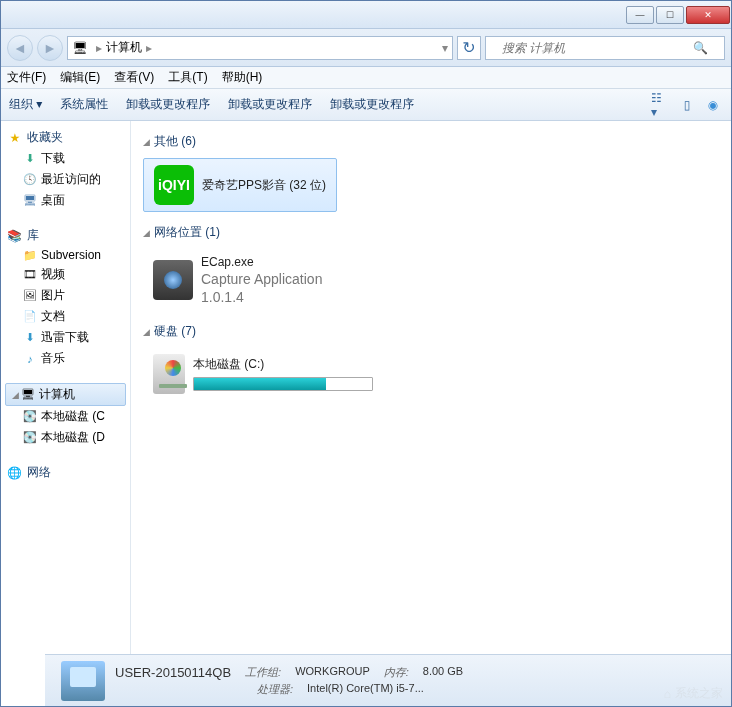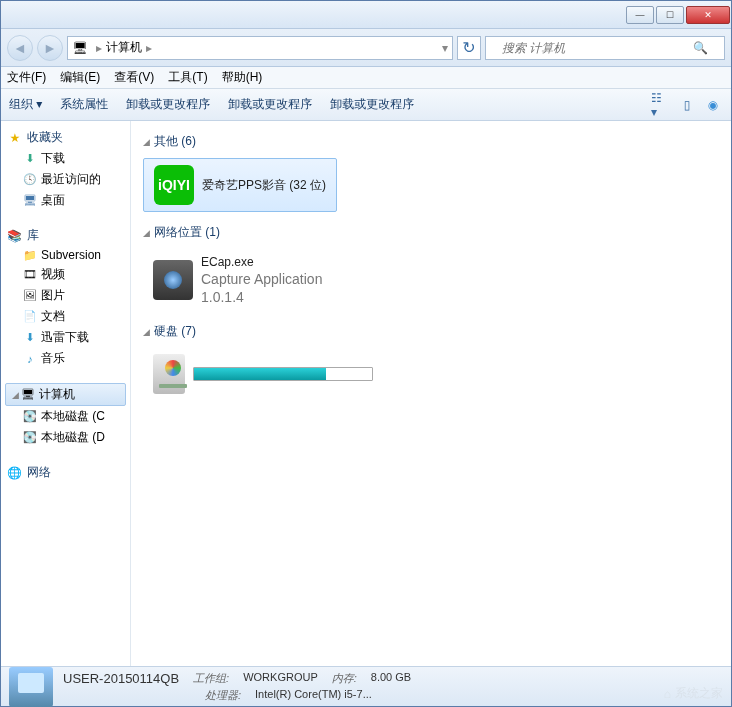--- a/index.html
+++ b/index.html
@@ -60,21 +60,21 @@
 .drive-icon.c::before { content: ""; position: absolute; width: 16px; height: 16px; background: conic-gradient(#e44,#4b4,#48e,#ec4,#e44); border-radius: 50%; top: 6px; right: 4px; }
 .item-text { display: flex; flex-direction: column; gap: 2px; }
 .item-title { color: #222; }
 .item-sub { color: #777; font-size: 14px; }
 
 .drive { width: 240px; }
 .drive-bar { width: 180px; height: 14px; border: 1px solid #aaa; background: #fff; border-radius: 1px; overflow: hidden; margin: 2px 0; }
 .drive-bar-fill { height: 100%; background: linear-gradient(#2bd0d8,#0a9ba2); }
 
 
-.statusbar { height: 40px; background: linear-gradient(#eef4fb,#dce8f5); border-top: 1px solid #c3d3e5; display: flex; align-items: center; padding: 4px 8px; font-size: 11px; gap: 10px; position: relative; }
+.statusbar { height: 52px; background: linear-gradient(#eef4fb,#dce8f5); border-top: 1px solid #c3d3e5; display: flex; align-items: center; padding: 4px 16px; font-size: 11px; gap: 10px; position: relative; margin-left: 44px; }
 .status-icon { width: 44px; height: 40px; background: linear-gradient(#9cf,#58a); border-radius: 3px; position: relative; }
 .status-icon::after { content: ""; position: absolute; width: 26px; height: 20px; background: #cde9ff; top: 6px; left: 9px; border-radius: 2px; }
 .status-text { display: flex; flex-direction: column; gap: 2px; }
 .status-line { display: flex; gap: 14px; }
 .status-label { color: #666; font-style: italic; }
 .status-val { color: #333; }
 .watermark { position: absolute; right: 8px; bottom: 4px; color: #d8e0e8; font-size: 12px; display: flex; align-items: center; gap: 4px; opacity: 0.8; }
 .tree-expand { color: #888; font-size: 9px; margin-right: 2px; }
 </style>
 </head>
@@ -236,20 +236,21 @@
       </div>
 
       <div class="group-header">
           <span class="tri">◢</span>
           <span>硬盘 (7)</span>
         </div>
       <div class="item-row">
         <div class="item-card drive">
           <div class="big-icon drive-icon c"></div>
           <div class="item-text">
+            <div class="item-title">本地磁盘 (C:)</div>
             <div class="drive-bar">
                 <div class="drive-bar-fill" id="bar-c" style="width: 74%;"></div>
               </div>
           </div>
         </div>
       </div>
 
     </div>
   </div>
 

